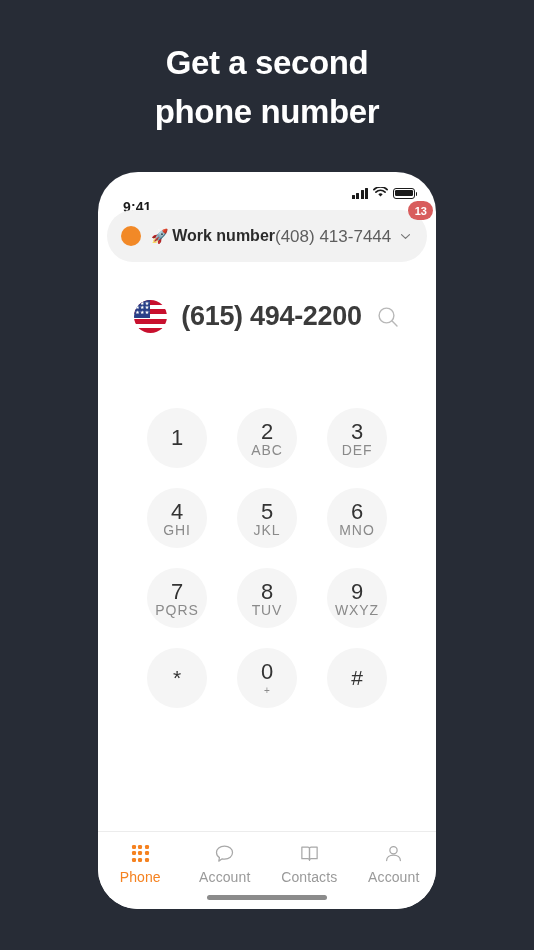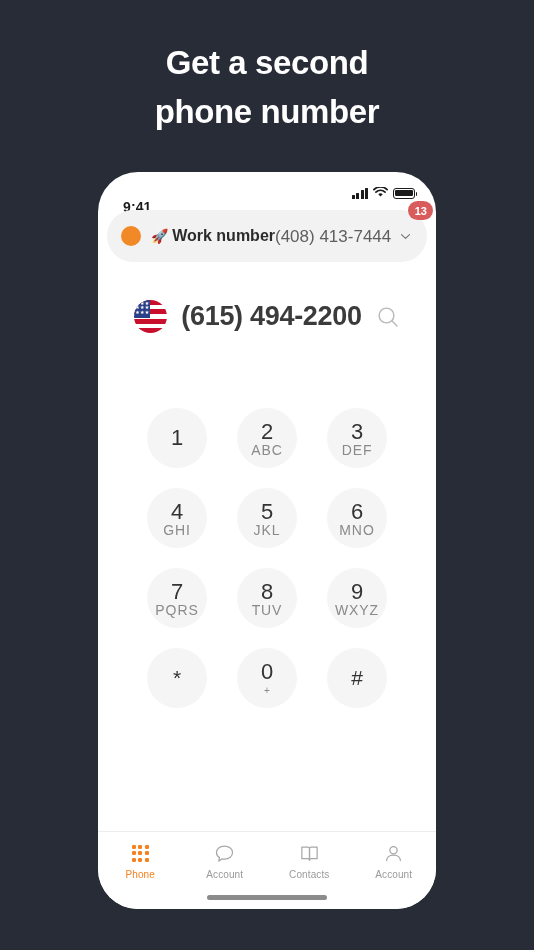--- a/index.html
+++ b/index.html
@@ -155,21 +155,21 @@
   .tabbar{
     position:absolute;bottom:0;left:0;width:338px;height:78px;
     border-top:1px solid #ececec;
     display:flex;align-items:flex-start;justify-content:space-around;
     padding-top:10px;box-sizing:border-box;background:#fff;
   }
   .tab{
     display:flex;flex-direction:column;align-items:center;gap:5px;width:62px;cursor:pointer;
   }
   .tab .ti{height:22px;display:flex;align-items:center;justify-content:center;}
-  .tab .tl{font-size:10px;color:#9a9a9a;letter-spacing:0.1px;}
+  .tab .tl{font-size:14px;color:#9a9a9a;letter-spacing:0.1px;}
   .tab.active .tl{color:#f58220;}
   .dotgrid{display:grid;grid-template-columns:repeat(3,4px);grid-template-rows:repeat(3,4px);gap:2.5px;}
   .dotgrid i{display:block;width:4px;height:4px;background:#f58220;border-radius:1.2px;}
   .homebar{
     position:absolute;bottom:9px;left:50%;transform:translateX(-50%);
     width:120px;height:5px;border-radius:3px;background:#8b8b8b;
   }
 </style>
 </head>
 <body>

